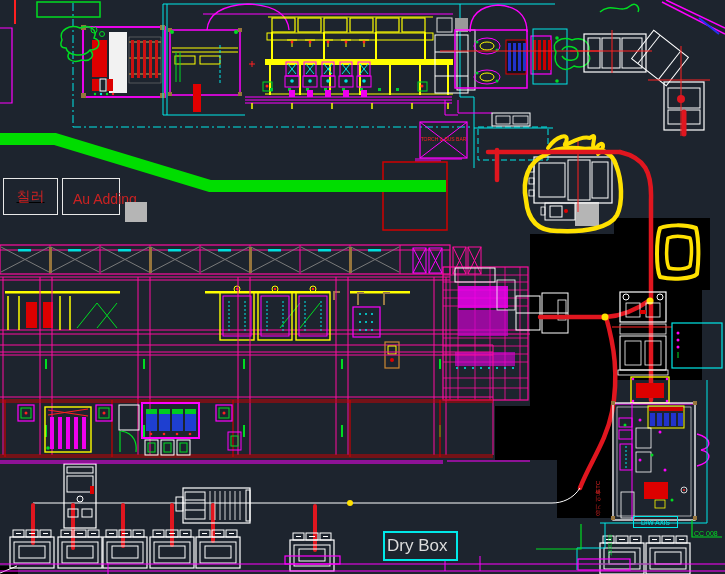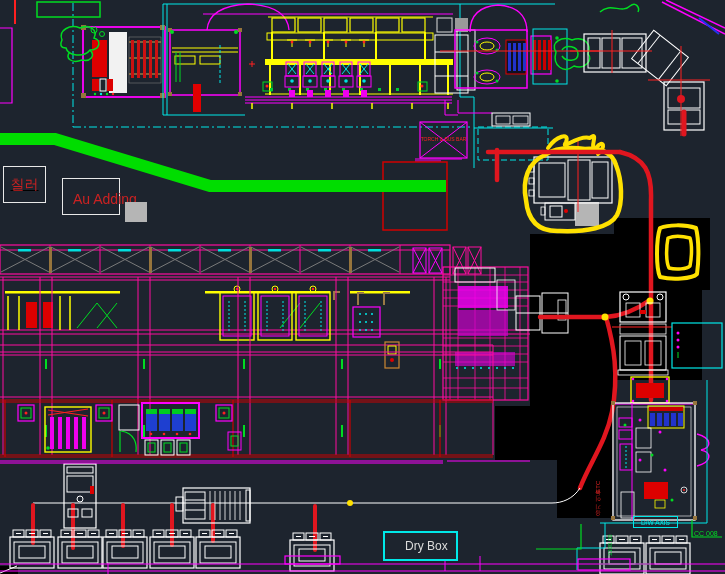--- a/index.html
+++ b/index.html
@@ -17,22 +17,22 @@
   .dk{stroke:#cc0000;fill:none}
   .gy{stroke:#7a7a7a;fill:none}
   .tn{stroke:#9a7a45;fill:none}
   .anno{stroke:#ffe100;fill:none;stroke-linecap:round;stroke-linejoin:round}
   .route{stroke:#e0161f;fill:none;stroke-linecap:round}
   .lbl{position:absolute;box-sizing:border-box;}
   .lbl-box{border:1.5px solid #e8e8e8;}
   .red-txt{color:#cc2222;}
   .chiller{display:flex;align-items:center;justify-content:center;font-size:14px;}
   .au span{position:absolute;left:10px;top:12px;font-size:14px;white-space:nowrap;}
-  .drybox{border:2px solid #00e8e8;background:#1d242e;color:#dcdcdc;font-size:12px;
-          display:flex;align-items:center;padding-left:20px;}
+  .drybox{border:2px solid #00e8e8;background:#1d242e;color:#dcdcdc;font-size:17px;
+          display:flex;align-items:center;padding-left:2px;}
   .torch{display:flex;align-items:center;justify-content:center;text-align:center;
          font-size:5px;color:#ff2222;line-height:1.1;}
   .dwaxis{border:1px solid #00e8e8;color:#00e8e8;font-size:6.5px;display:flex;
           align-items:center;justify-content:center;}
   .cc008{color:#00dd22;font-size:7px;}
   .vtxt{writing-mode:vertical-rl;transform:rotate(180deg);font-size:6px;white-space:nowrap;}
   .vred{color:#dd2222;}
   .vgrn{color:#00cc33;}
 </style>
 </head>
@@ -631,21 +631,21 @@
   <line class="mg" stroke-width="1.2" x1="0" y1="564" x2="725" y2="564"></line>
   <line class="mg" stroke-width="1.2" x1="0" y1="571" x2="725" y2="571"></line>
   <rect class="mg" stroke-width="1.2" x="285" y="556" width="55" height="8"></rect>
   <rect class="mg" stroke-width="1.2" x="578" y="559" width="52" height="11"></rect>
   <line class="mg" x1="108" y1="563" x2="108" y2="574"></line>
   <line class="mg" x1="445" y1="556" x2="445" y2="571"></line>
   <line class="mg" x1="480" y1="556" x2="480" y2="571"></line>
 </g>
 </svg>
 
-<div class="lbl lbl-box chiller" style="left:3px;top:166px;width:43px;height:37px;text-decoration:underline;">
+<div class="lbl lbl-box chiller" style="left:3px;top:178px;width:55px;height:37px;text-decoration:underline;">
   <span class="red-txt">칠러</span>
 </div>
 <div class="lbl lbl-box au" style="left:62px;top:178px;width:58px;height:37px;">
   <span class="red-txt">Au Adding</span>
 </div>
 <div class="lbl" style="left:125px;top:202px;width:22px;height:20px;background:#b5b5b5;"></div>
 <div class="lbl torch" style="left:420px;top:122px;width:47px;height:36px;">
   <span>TORCH &amp; BUS BAR</span>
 </div>
 <div class="lbl drybox" style="left:383px;top:531px;width:75px;height:30px;">

